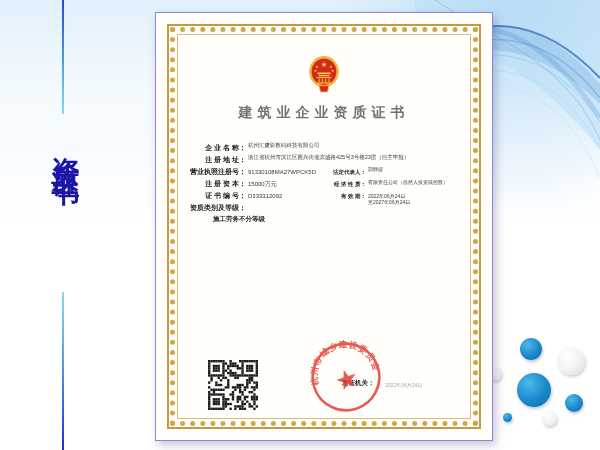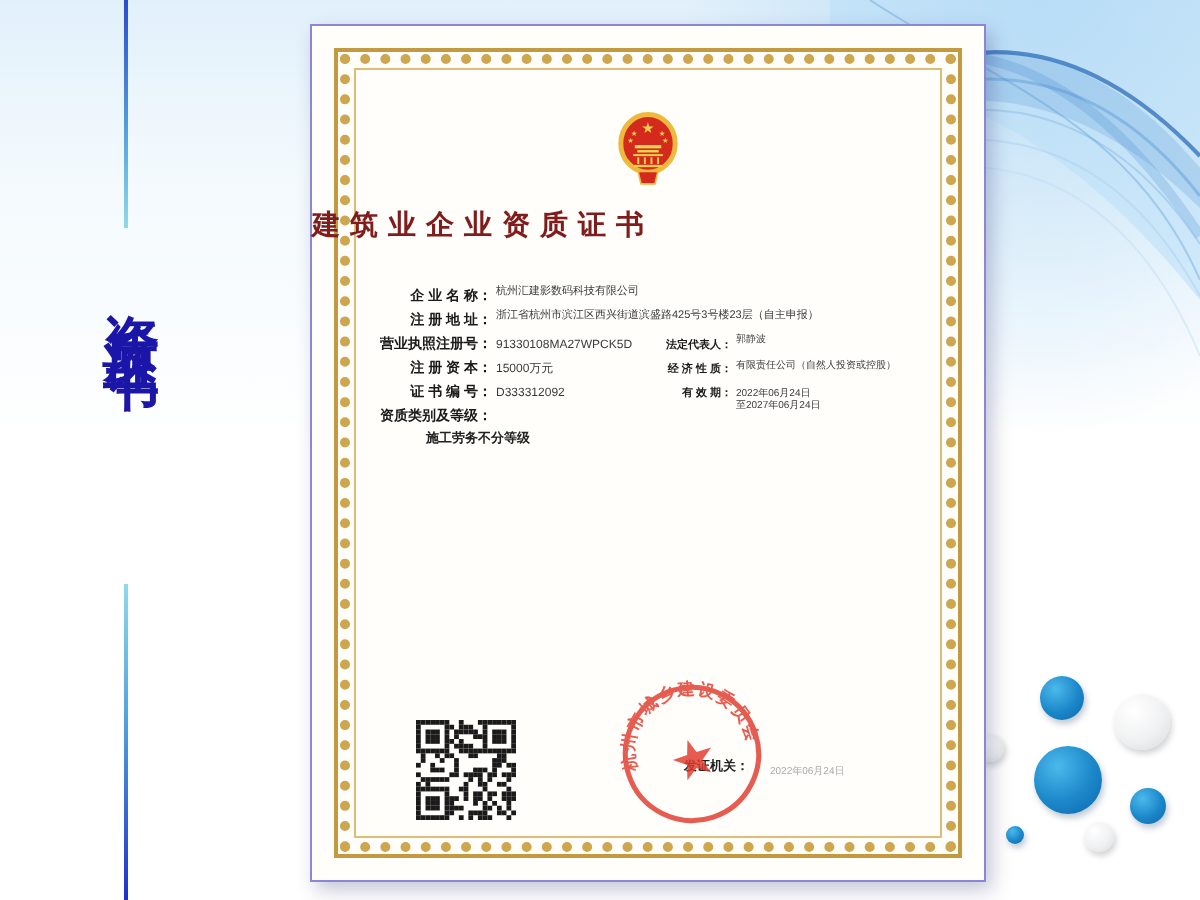--- a/index.html
+++ b/index.html
@@ -24,22 +24,22 @@
                box-shadow:1px 2px 3px rgba(0,40,80,.25);}
   .sphere.white{background:radial-gradient(circle at 35% 30%,#ffffff 0%,#f0f1f2 55%,#d6dadd 100%);
                 box-shadow:1px 2px 3px rgba(0,0,0,.18);}
   
   .cert{position:absolute;left:155px;top:12px;width:336px;height:427px;background:#fffefb;
         border:1px solid #8b86d8;box-shadow:3px 4px 9px rgba(50,50,110,.28);}
   .gold-frame{position:absolute;inset:11px;border:2px solid #c39a3f;}
   .gold-lace{position:absolute;inset:14px;border:5px dotted #cda64d;}
   .gold-inner{position:absolute;inset:21px;border:1px solid #dcbf74;}
   .emblem{position:absolute;top:42px;left:50%;transform:translateX(-50%);}
-  .cert-title{position:absolute;top:91px;left:0;width:100%;text-align:left;
-        font-size:14px;font-weight:bold;color:#7f1d1d;letter-spacing:5px;
+  .cert-title{position:absolute;top:91px;left:0;width:100%;text-align:center;
+        font-size:14px;font-weight:bold;color:#737373;letter-spacing:5px;
         font-family:"Liberation Serif",serif;}
   .f-left{position:absolute;left:33px;top:130px;width:280px;}
   .frow{display:flex;align-items:baseline;height:12px;}
   .flabel{width:57px;text-align:right;font-size:7px;font-weight:bold;color:#1a1a1a;flex:none;}
   .fvalue{font-size:6px;color:#3a3a3a;margin-left:2px;white-space:nowrap;}
   .fvalue.cjk{font-size:5.5px;}
   .raised{transform:translateY(-3px);}
   .frow.sub{padding-left:22px;}
   .grade{font-size:6.5px;font-weight:bold;color:#222;}
   .f-right{position:absolute;left:176px;top:156px;width:130px;}

